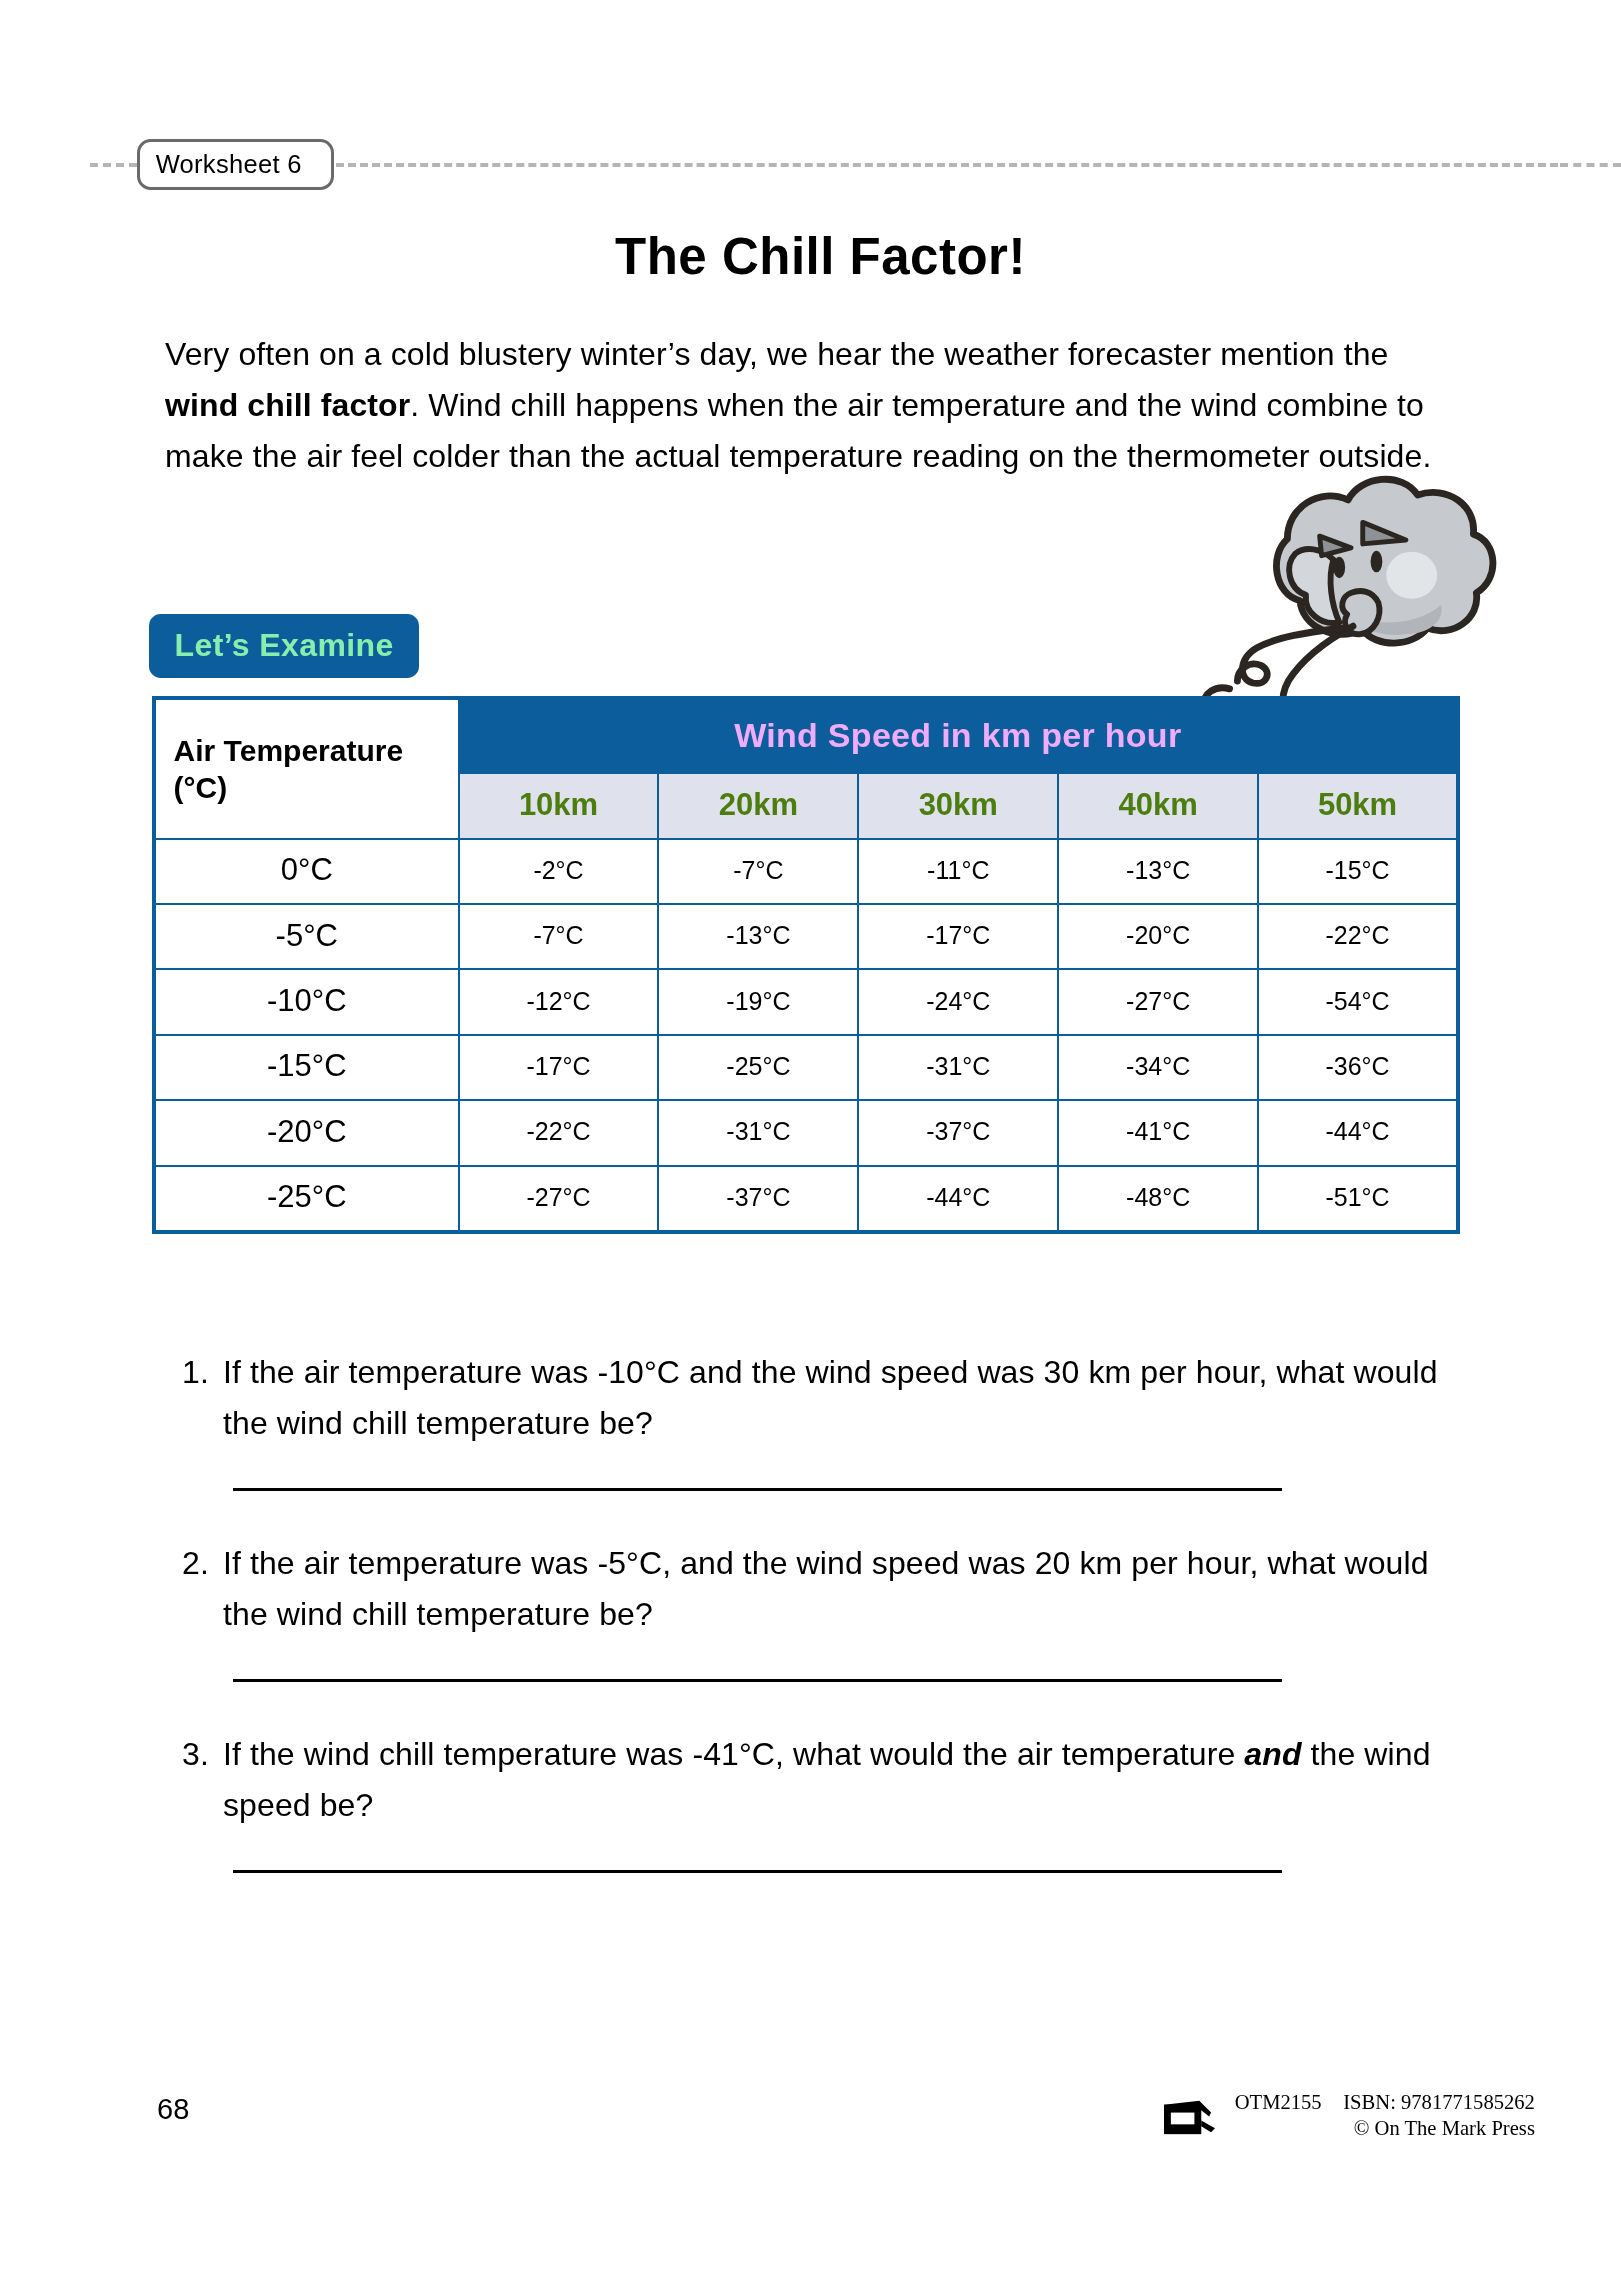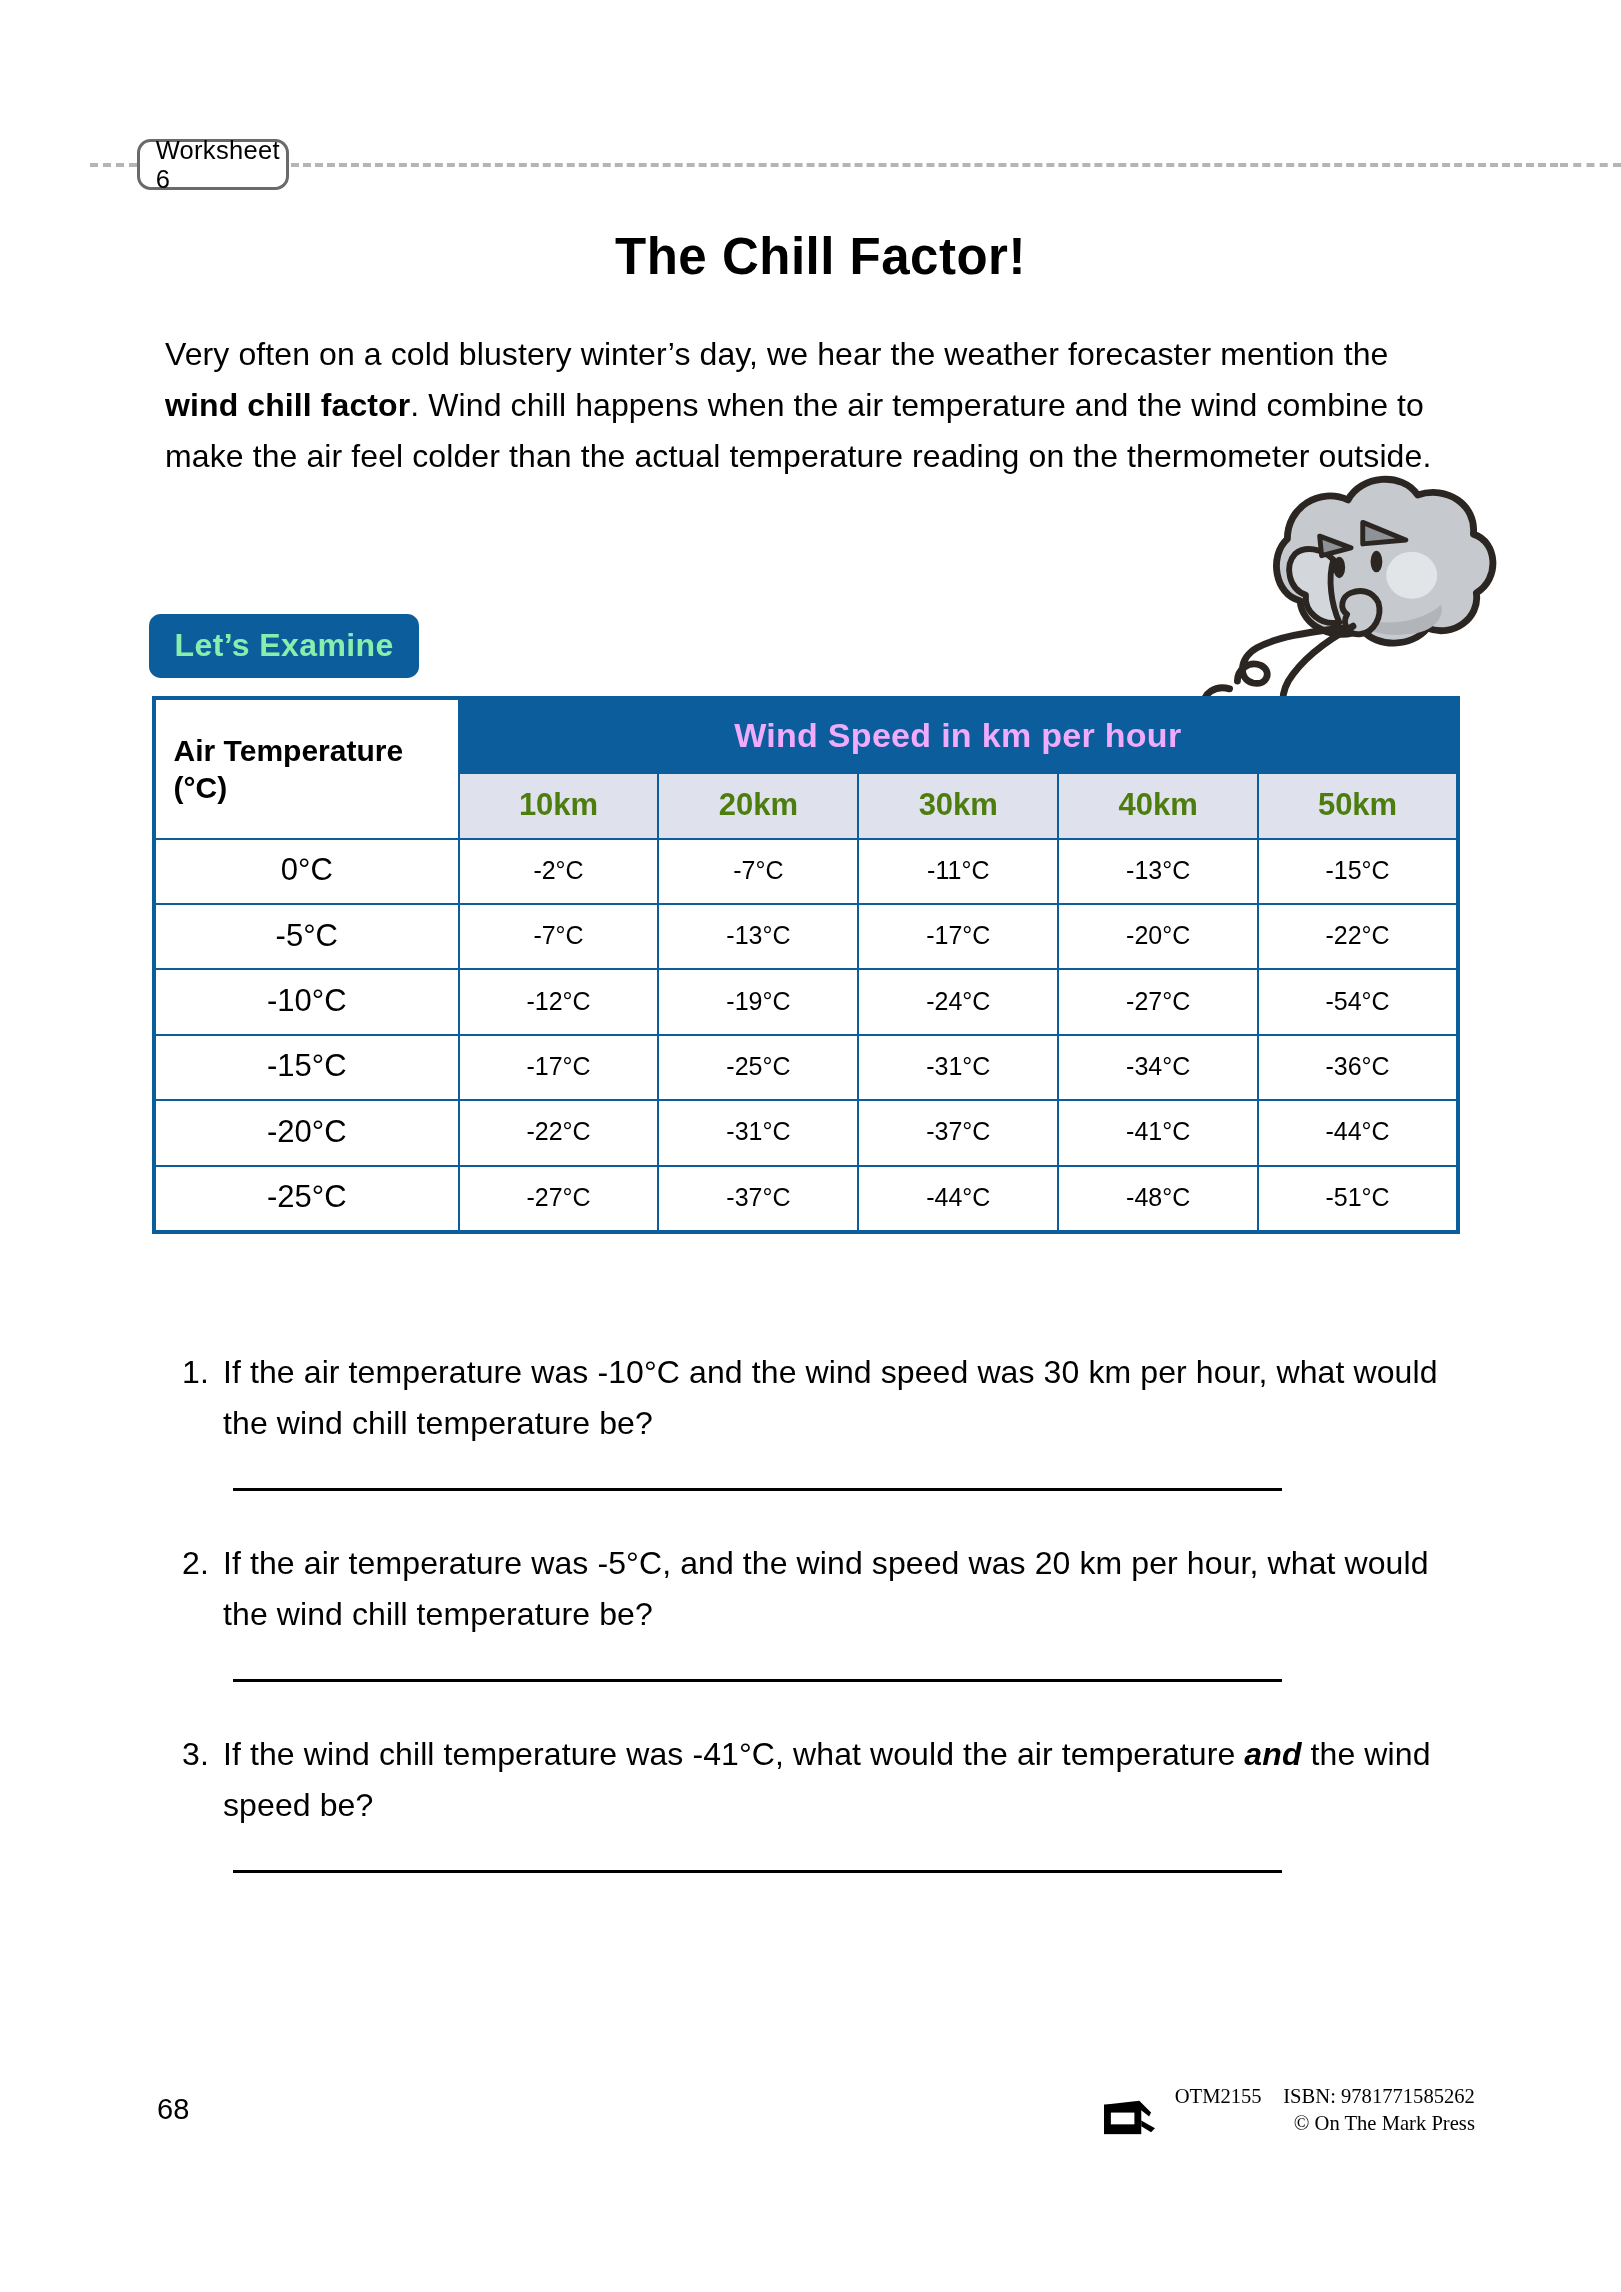--- a/index.html
+++ b/index.html
@@ -41,21 +41,21 @@
     background: #fff;
     height: 51px;
     display: flex;
     align-items: center;
     box-sizing: border-box;
     padding: 0 15.7px;
     font-size: 25.5px;
     letter-spacing: 0.3px;
     flex: 0 0 auto;
   }
-  .tag-worksheet { width: 152px; justify-content: flex-start; }
+  .tag-worksheet { width: 197px; justify-content: flex-start; }
   .name-box {
     border: 3.9px solid #6a6a6a;
     border-radius: 13.7px;
     background: #fff;
     height: 53px;
     width: 529px;
     box-sizing: border-box;
     display: flex;
     align-items: center;
     padding-left: 19.6px;
@@ -197,24 +197,24 @@
 
   
   .page-num {
     position: absolute;
     left: 157px;
     top: 2093px;
     font-size: 29px;
   }
   .footer-right {
     position: absolute;
-    left: 1100px;
+    left: 1160px;
     top: 2083px;
     display: flex;
-    align-items: flex-start;
+    align-items: flex-end;
   }
   .footer-logo { width: 59px; height: 51px; margin-right: 15.7px; margin-top: 7.8px; }
   .footer-lines {
     font-family: "Liberation Serif", serif;
     font-size: 20.6px;
     line-height: 26.5px;
   }
   .footer-line1 { white-space: nowrap; }
   .footer-line2 { text-align: right; white-space: nowrap; }
   .otm-code { margin-right: 21.6px; }

